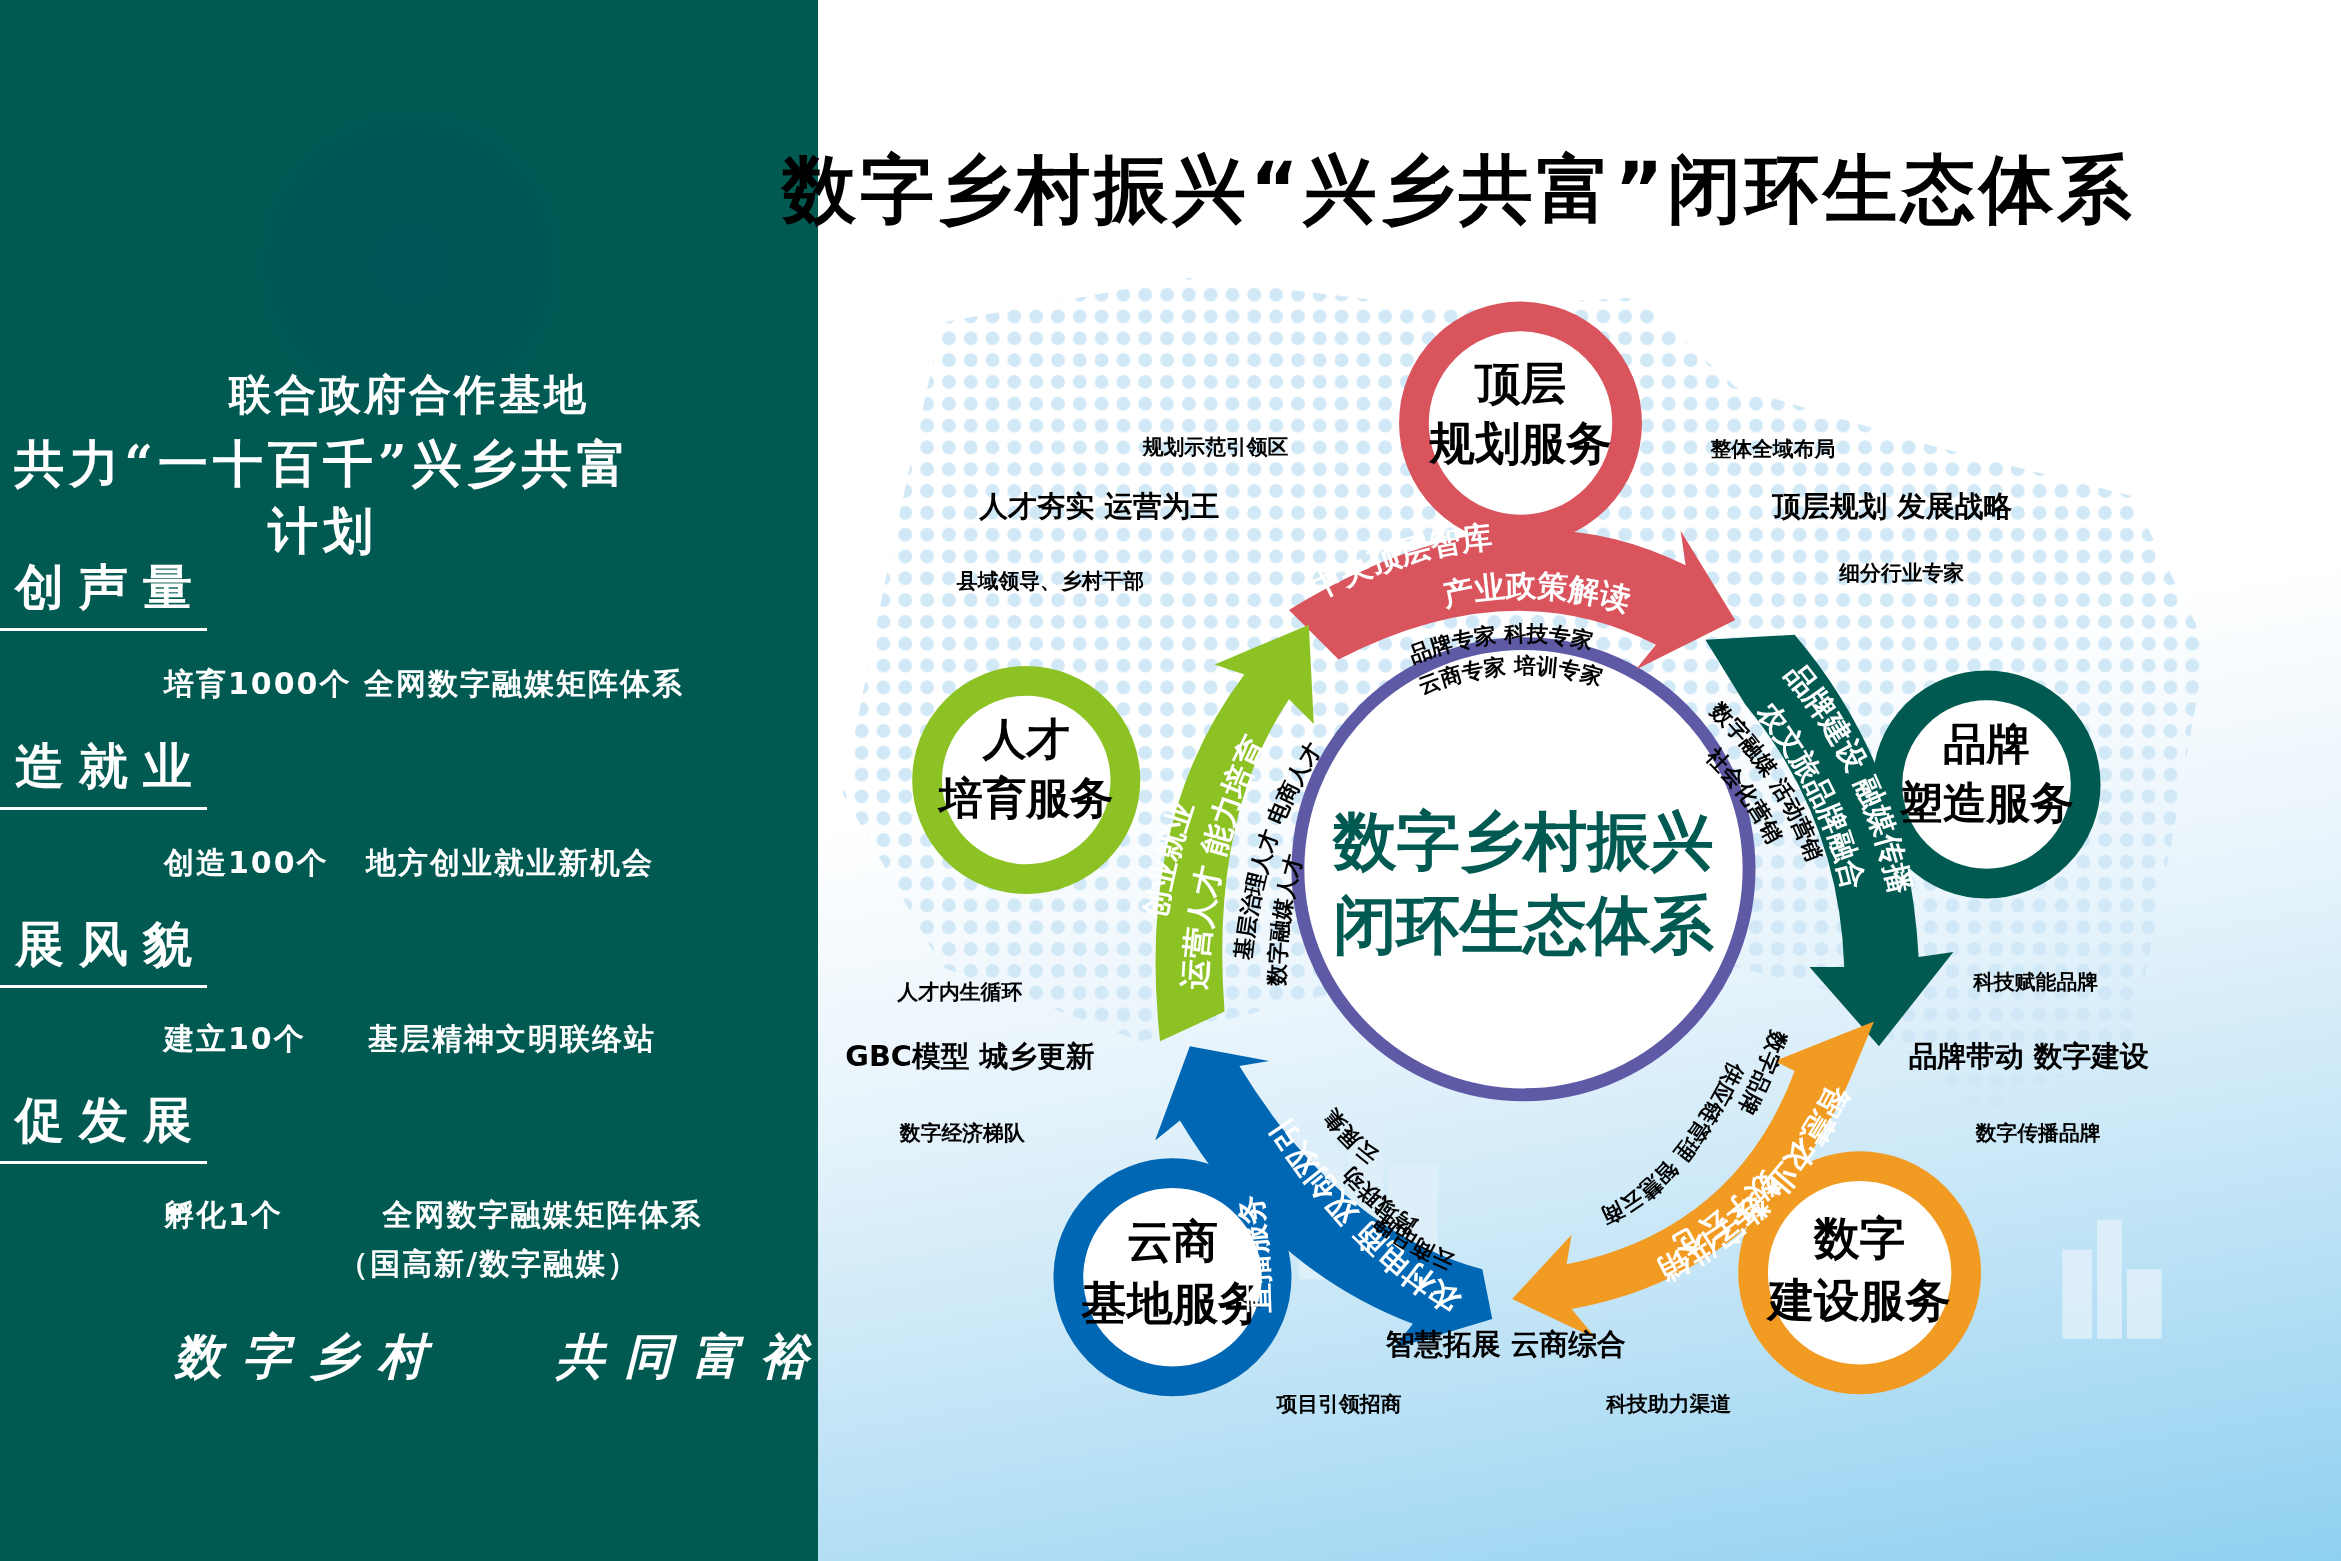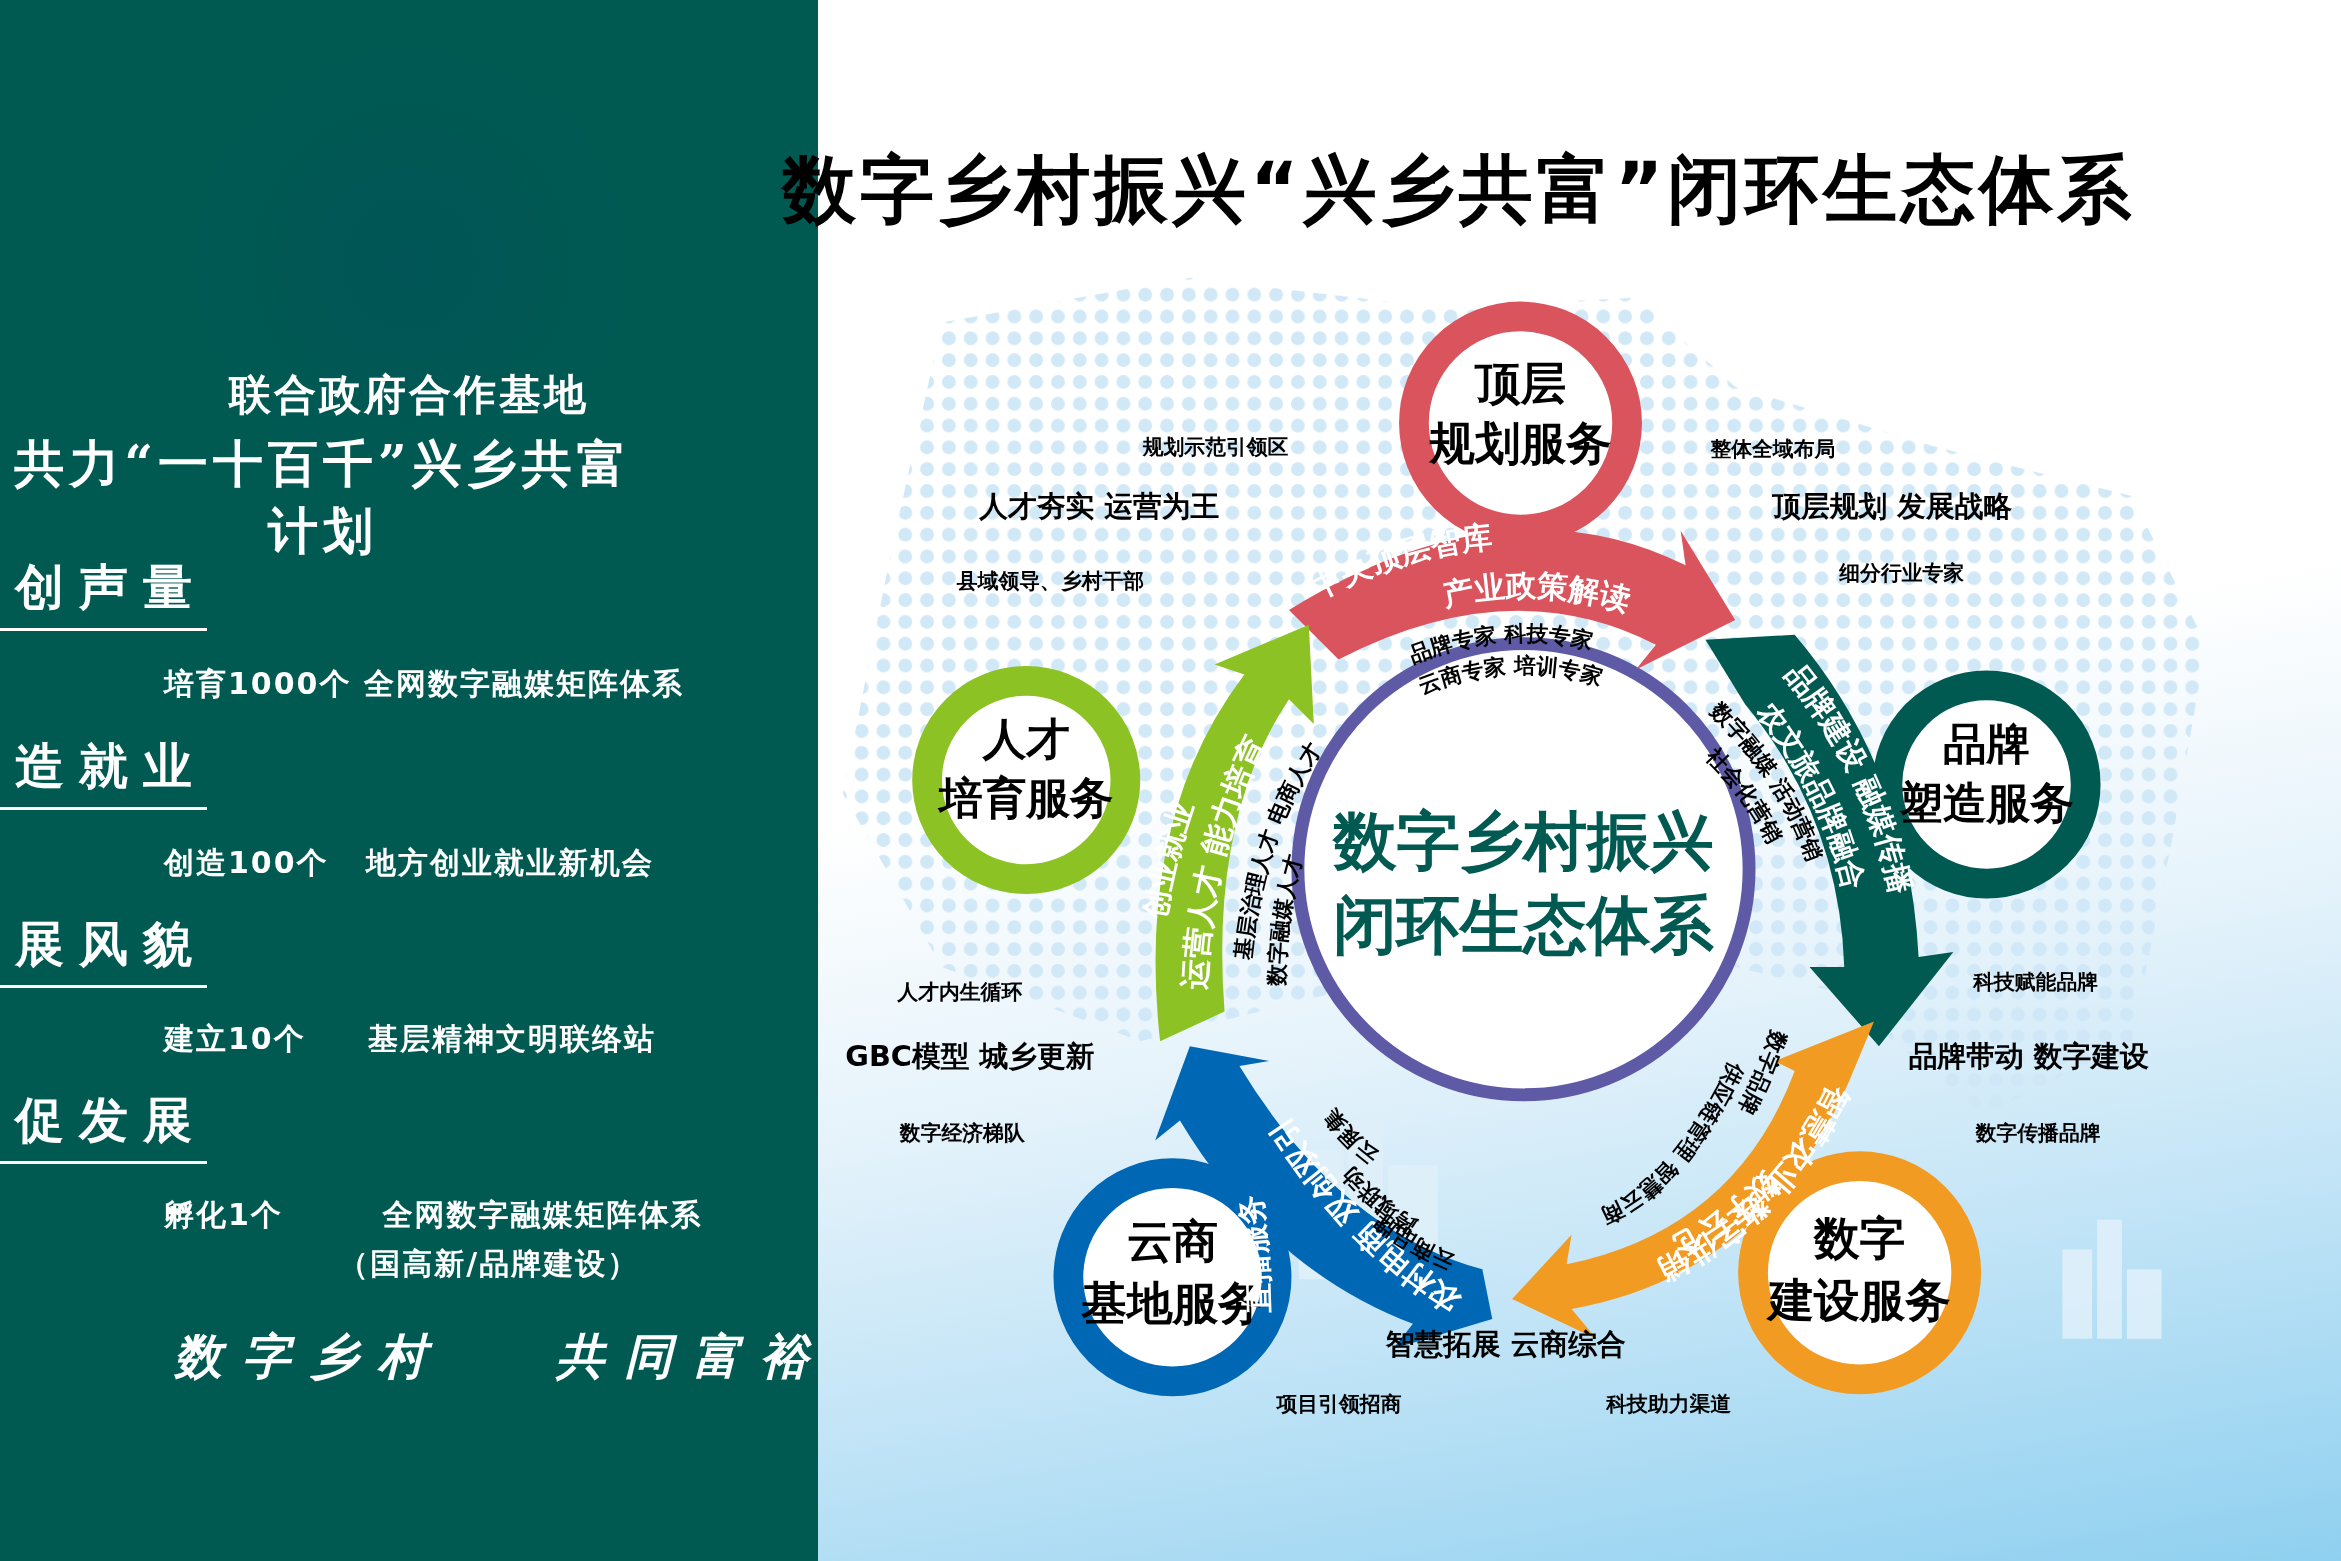--- a/index.html
+++ b/index.html
@@ -38,21 +38,21 @@
 
   <div class="lp-section" style="top:912px">
     <span class="sec-title">展风貌</span>
   </div>
   <div class="lp-line" style="top:1019px">建立10个     基层精神文明联络站</div>
 
   <div class="lp-section" style="top:1088px">
     <span class="sec-title">促发展</span>
   </div>
   <div class="lp-line" style="top:1195px">孵化1个        全网数字融媒矩阵体系</div>
-  <div class="lp-line" style="top:1244px">              （国高新/品牌建设）</div>
+  <div class="lp-line" style="top:1244px">              （国高新/数字融媒）</div>
 
   <div class="lp-footer">数字乡村   共同富裕</div>
 </div>
 
 <div class="right-panel"></div>
 
 <svg class="diagram" viewBox="0 0 4724 3150" xmlns="http://www.w3.org/2000/svg">
   <defs>
     <pattern id="dots" width="44" height="44" patternUnits="userSpaceOnUse">
       <circle cx="22" cy="22" r="14" fill="#cfe7f7"></circle>

